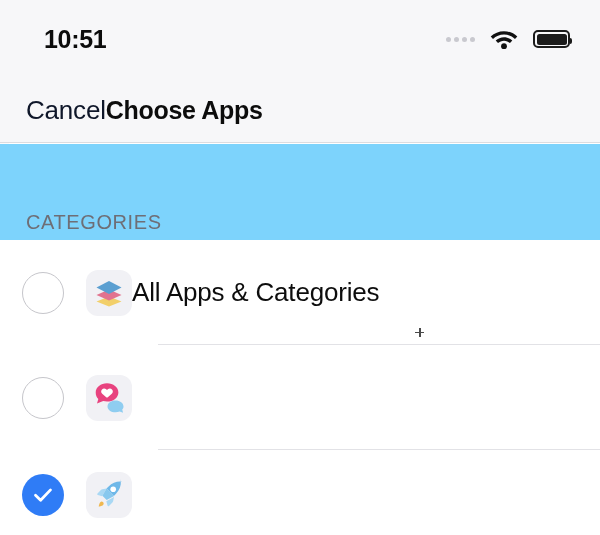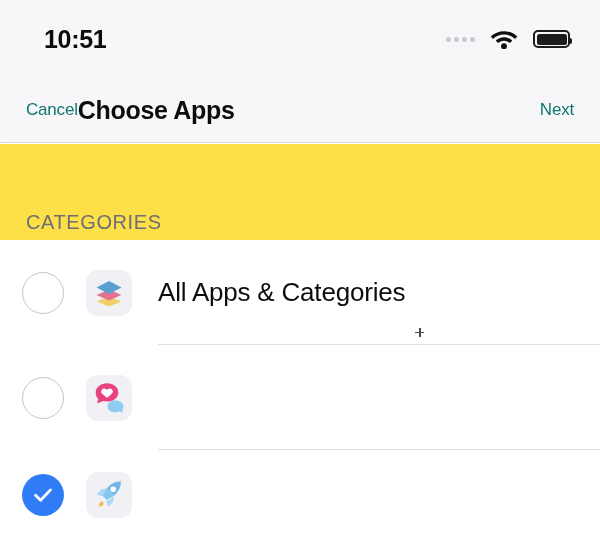--- a/index.html
+++ b/index.html
@@ -95,42 +95,42 @@
     width: 600px;
     height: 65px;
     background: #f7f7f9;
     display: flex;
     align-items: center;
     box-sizing: border-box;
     padding: 0 26px;
     border-bottom: 1px solid #dcdce0;
   }
   .nav-btn {
-    font-size: 17px;
-    color: #0f766e;
+    font-size: 26px;
+    color: #0f172a;
     cursor: pointer;
     white-space: nowrap;
     letter-spacing: -0.2px;
   }
   .nav-title {
     flex: 1;
     font-size: 25px;
     font-weight: bold;
     color: #0c0c0c;
     letter-spacing: -0.3px;
   }
   .nav-btn.right { text-align: right; }
 
   
   .section-area {
     position: absolute;
     left: 0; top: 144px;
     width: 600px;
     height: 104px;
-    background: #fde047;
+    background: #7dd3fc;
     box-sizing: border-box;
   }
   .section-title {
     position: absolute;
     left: 26px;
     bottom: 14px;
     font-size: 20px;
     letter-spacing: 0.6px;
     color: #6e6e76;
   }
@@ -191,21 +191,20 @@
     border-radius: 12px;
     background: #f1f1f5;
     display: flex;
     align-items: center;
     justify-content: center;
     overflow: hidden;
   }
 
   
   .row-text {
-    margin-left: 26px;
     display: flex;
     flex-direction: column;
     justify-content: center;
     min-width: 0;
   }
   .row-title {
     font-size: 26px;
     color: #0d0d0d;
     letter-spacing: -0.2px;
     line-height: 1.18;
@@ -268,21 +267,20 @@
       </svg>
       <div class="battery">
         <div class="battery-fill"></div>
       </div>
     </div>
   </div>
 
   <div class="nav-bar">
     <div class="nav-btn">Cancel</div>
     <div class="nav-title">Choose Apps</div>
-    <div class="nav-btn right">Next</div>
   </div>
 
   <div class="section-area">
     <div class="section-title">CATEGORIES</div>
   </div>
 
   <div class="list">
 
     <div class="row tall">
       <div class="select-ctl off"></div>

